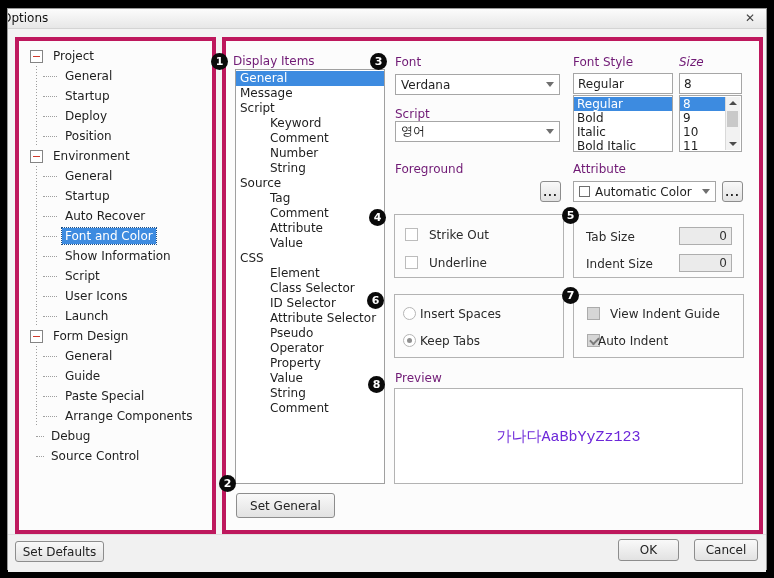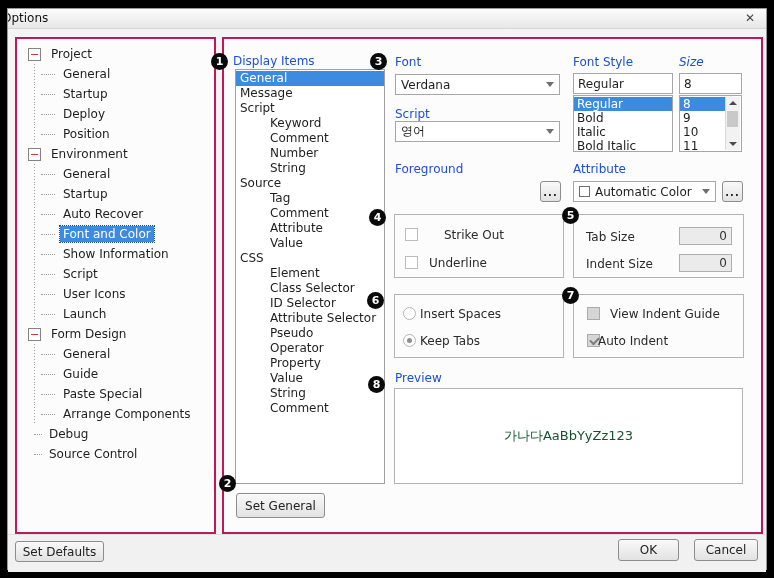--- a/index.html
+++ b/index.html
@@ -6,21 +6,21 @@
     font-family:"DejaVu Sans","Liberation Sans",sans-serif;font-size:12px;color:#1e1e1e;}
   #window{position:absolute;left:7px;top:8px;width:760px;height:562px;background:#f4f4f4;
     border:1px solid #9a9a9a;box-sizing:border-box;}
   
   #titlebar{position:absolute;left:0;top:0;right:0;height:19px;
     background:linear-gradient(#fcfcfc,#e7e7e7);border-bottom:1px solid #d4d4d4;overflow:hidden;}
   #title-text{position:absolute;left:-6px;top:2px;font-size:12px;color:#111;}
   #close-btn{position:absolute;right:6px;top:1px;width:20px;height:17px;text-align:center;
     line-height:17px;color:#444;font-size:12px;cursor:default;}
   
-  .panel{position:absolute;background:#fcfcfc;border:2px solid #be185d;box-sizing:border-box;}
+  .panel{position:absolute;background:#fcfcfc;border:4px solid #be185d;box-sizing:border-box;}
   #treebox{left:7px;top:28px;width:201px;height:497px;padding-top:5px;overflow:hidden;}
   #rightbox{left:214px;top:28px;width:541px;height:497px;}
   
   .titem{height:20px;display:flex;align-items:center;white-space:nowrap;}
   .titem.lvl0{padding-left:11px;}
   .titem.lvl0:not(.expander){padding-left:17px;}
   .titem.lvl1{padding-left:24px;background-image:repeating-linear-gradient(#9f9f9f 0 1px,transparent 1px 3px);
     background-size:1px 100%;background-position:17px 0;background-repeat:no-repeat;}
   .titem.lvl1::before{content:'';width:14px;border-top:1px dotted #9f9f9f;margin-right:5px;flex:none;}
   .titem.lvl0:not(.expander)::before{content:'';width:8px;border-top:1px dotted #9f9f9f;margin-right:4px;flex:none;}
@@ -30,32 +30,32 @@
   .texp .minus{position:absolute;left:2px;top:5px;width:7px;height:1px;background:#cf3a2c;}
   .tlabel{padding:1px 3px;color:#1e1e1e;}
   .titem.selected .tlabel{background:#3d8be0;color:#fff;outline:1px dotted #1c4f86;}
   
   .badge{position:absolute;width:17px;height:17px;background:#0a0a0a;border-radius:50%;color:#fff;
     font-size:11px;font-weight:bold;display:flex;align-items:center;justify-content:center;z-index:6;}
   #b1{left:203px;top:44px;} #b2{left:211px;top:466px;} #b3{left:362px;top:44px;}
   #b4{left:361px;top:200px;} #b5{left:554px;top:198px;} #b6{left:359px;top:283px;}
   #b7{left:554px;top:278px;} #b8{left:360px;top:367px;}
   
-  .lbl{position:absolute;color:#1d4ed8;white-space:nowrap;}
+  .lbl{position:absolute;color:#701a75;white-space:nowrap;}
   
   #display-list{position:absolute;left:227px;top:60px;width:150px;height:415px;background:#fff;
     border:1px solid #a0a0a0;box-sizing:border-box;padding-top:1px;overflow:hidden;}
   .ditem{height:15px;line-height:15px;padding-left:4px;white-space:nowrap;}
   .ditem.indent{padding-left:34px;}
   .ditem.selected{background:#3d8be0;color:#fff;}
   
   .btn{position:absolute;background:linear-gradient(#f9f9f9,#e2e2e2);border:1px solid #8d8d8d;
     border-radius:3px;box-sizing:border-box;display:flex;align-items:center;justify-content:center;
     font-size:12px;color:#222;cursor:default;}
-  #set-general{left:228px;top:484px;width:89px;height:25px;}
+  #set-general{left:228px;top:484px;width:99px;height:25px;}
   #set-defaults{left:7px;top:532px;width:89px;height:21px;}
   #ok-btn{left:610px;top:530px;width:61px;height:22px;}
   #cancel-btn{left:686px;top:530px;width:64px;height:22px;}
   .morebtn{width:21px;height:21px;font-weight:bold;letter-spacing:1px;font-size:10px;align-items:flex-end;padding-bottom:3px;}
   
   .combo{position:absolute;height:21px;background:#fff;border:1px solid #a6a6a6;box-sizing:border-box;
     display:flex;align-items:center;padding:0 5px;cursor:default;}
   .combo .ctext{flex:1;white-space:nowrap;overflow:hidden;}
   .arr{width:0;height:0;border-left:4px solid transparent;border-right:4px solid transparent;
     border-top:5px solid #6f6f6f;flex:none;}
@@ -88,21 +88,21 @@
   .radio{width:13px;height:13px;border:1px solid #b5b5b5;background:#fff;border-radius:50%;
     box-sizing:border-box;position:absolute;}
   .radio.on::after{content:'';position:absolute;left:3px;top:3px;width:5px;height:5px;border-radius:50%;background:#8f8f8f;}
   .ctl-lbl{position:absolute;white-space:nowrap;color:#2a2a2a;}
   
   .numinput{position:absolute;width:53px;height:18px;background:#ebebeb;border:1px solid #aeaeae;
     box-sizing:border-box;text-align:right;padding-right:4px;font-size:12px;color:#333;
     font-family:"DejaVu Sans","Liberation Sans",sans-serif;}
   
   #bottombar{position:absolute;left:0;right:0;top:525px;height:37px;background:#f1f1f1;border-top:1px solid #e0e0e0;}
-  #preview-text{font-size:13px;color:#14532d;}
+  #preview-text{font-size:15px;color:#6d28d9;font-family:Liberation Mono, monospace;}
 </style>
 </head>
 <body>
 
 <div id="window">
 
   <div id="titlebar">
     <span id="title-text">Options</span>
     <span id="close-btn">✕</span>
   </div>
@@ -356,21 +356,21 @@
     <span class="swatch" style="background:#fff;"></span>
     <span class="ctext">Automatic Color</span>
     <span class="arr"></span>
   </div>
   <div class="btn morebtn" style="left:714px;top:172px;">
     <span>...</span>
   </div>
 
   <div class="group" id="grp-effects">
     <span class="cb" style="left:10px;top:13px;"></span>
-    <span class="ctl-lbl" style="left:34px;top:13px;margin-left:15px;">Strike Out</span>
+    <span class="ctl-lbl" style="left:34px;top:13px;">Strike Out</span>
     <span class="cb" style="left:10px;top:41px;"></span>
     <span class="ctl-lbl" style="left:34px;top:41px;">Underline</span>
   </div>
 
   <div class="group" id="grp-sizes">
     <span class="ctl-lbl" style="left:12px;top:15px;">Tab Size</span>
     <input class="numinput" style="left: 105px; top: 12px;" readonly="" value="0">
     <span class="ctl-lbl" style="left:12px;top:42px;">Indent Size</span>
     <input class="numinput" style="left: 105px; top: 39px;" readonly="" value="0">
   </div>

